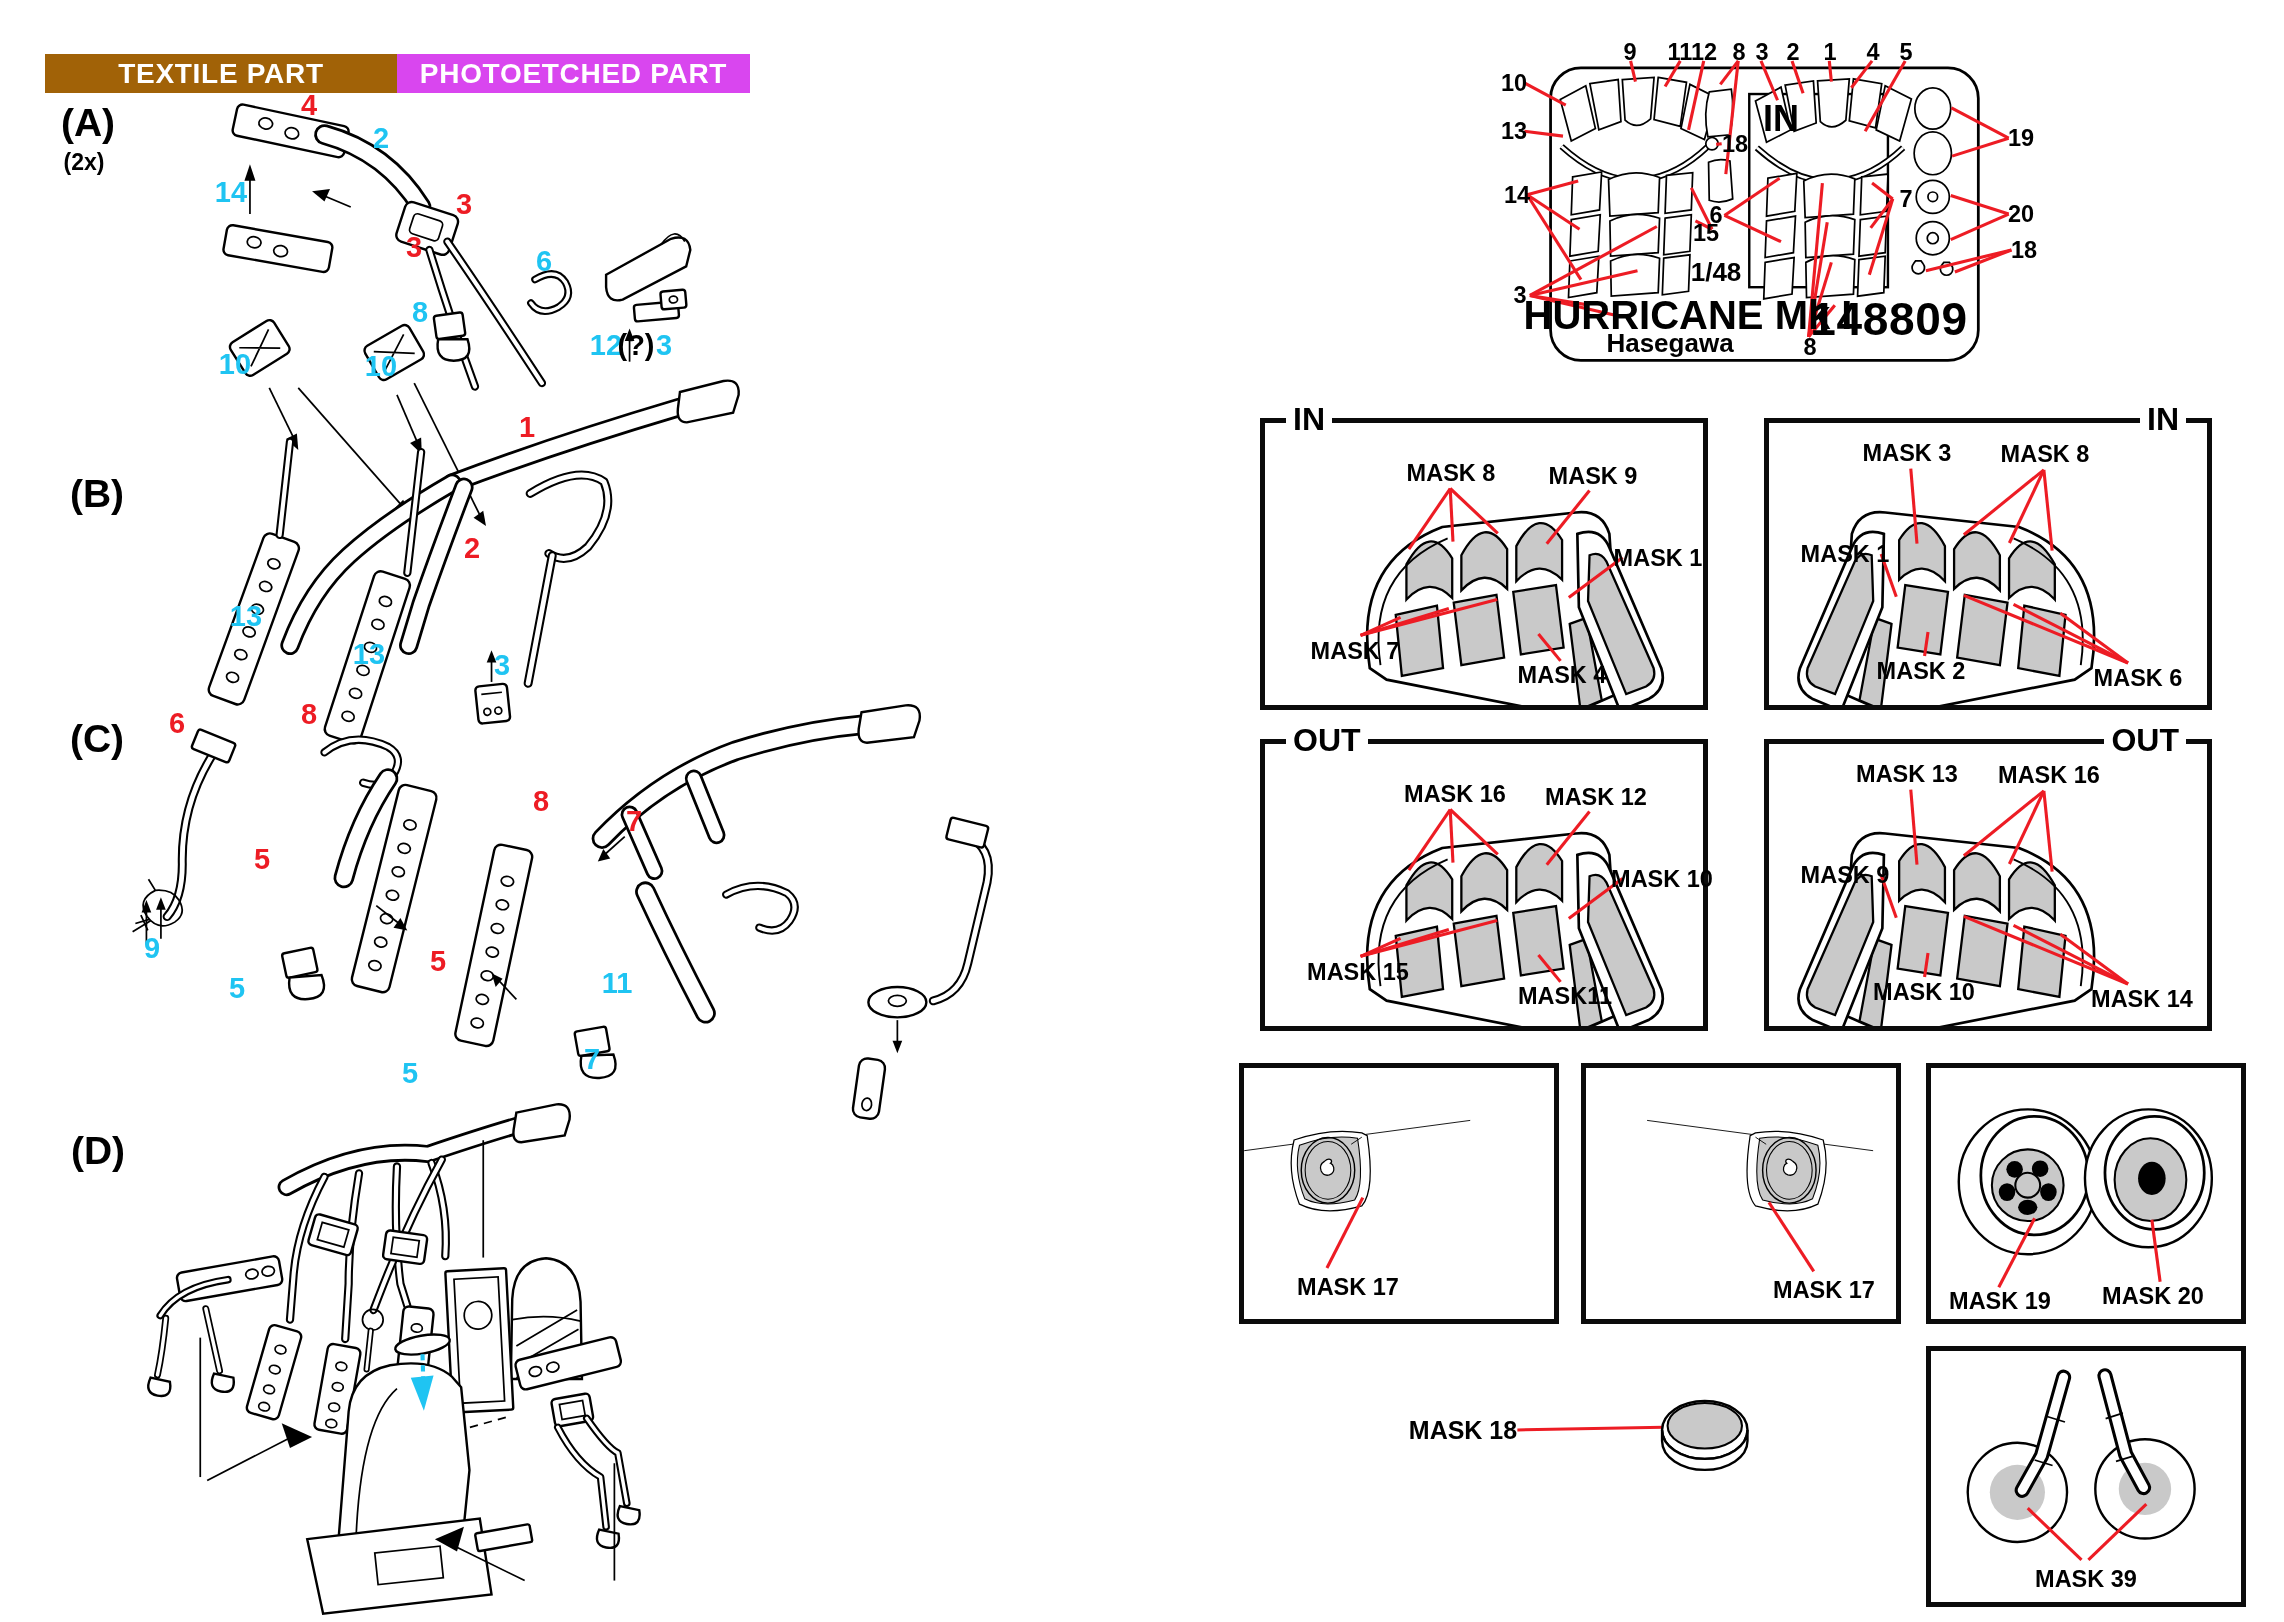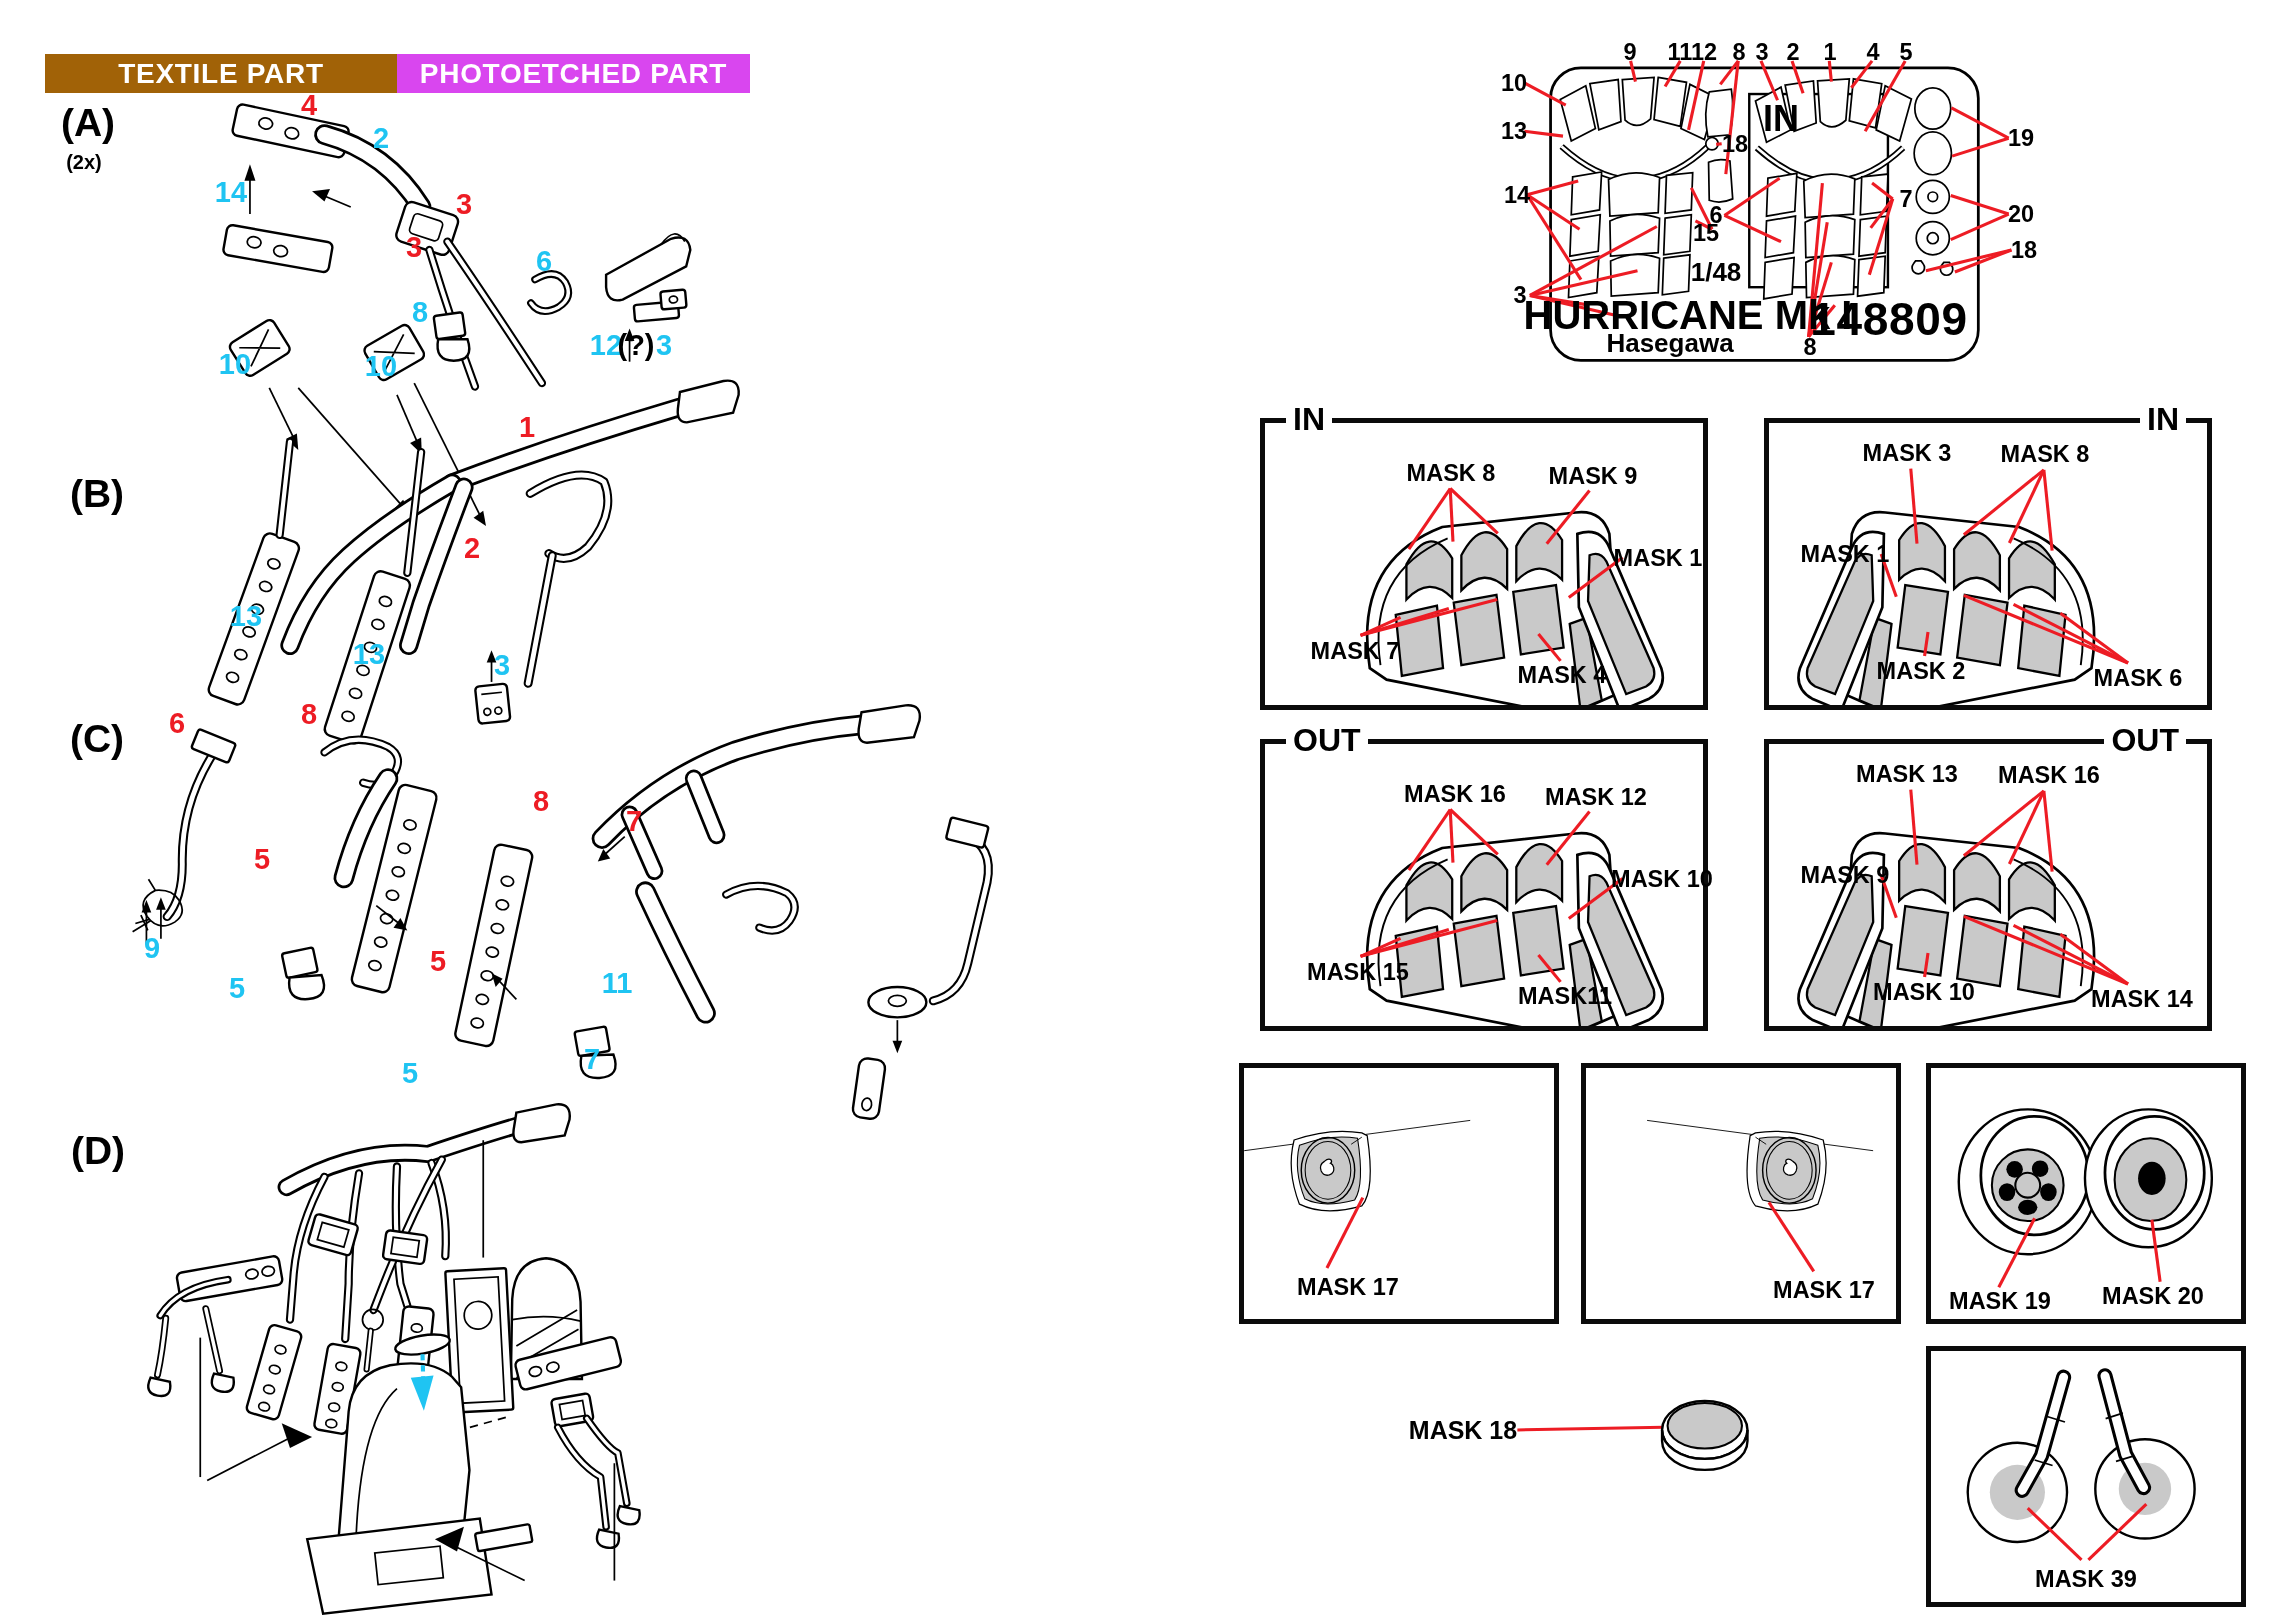--- a/index.html
+++ b/index.html
@@ -11,21 +11,21 @@
        color:#fff;font-weight:bold;font-size:28px;letter-spacing:0.7px}
   .bar-red{background:#a16207}
   .bar-cyan{background:#d946ef}
   
   .n{position:absolute;transform:translate(-50%,-50%);font-weight:bold;font-size:29px;white-space:nowrap}
   .n.red{color:#ed1c24}
   .n.cyan{color:#1fc4f2}
   .n.black{color:#000}
   
   .seclab{position:absolute;transform:translate(-50%,-50%);font-weight:bold;font-size:39px;color:#000;white-space:nowrap}
-  .qty{position:absolute;transform:translate(-50%,-50%);font-weight:bold;font-size:20px;color:#000}
+  .qty{position:absolute;transform:translate(-50%,-50%);font-weight:bold;font-size:23px;color:#000}
   
   .sn{position:absolute;transform:translate(-50%,-50%);font-weight:bold;font-size:23.5px;color:#000;white-space:nowrap}
   .sheet-in{position:absolute;transform:translate(-50%,-50%);font-weight:bold;font-size:36px;color:#000}
   .sheet-scale{position:absolute;transform:translate(-50%,-50%);font-weight:bold;font-size:26px;color:#000}
   .sheet-name{position:absolute;transform:translate(-50%,-50%);font-weight:bold;font-size:40px;color:#000;white-space:nowrap}
   .sheet-brand{position:absolute;transform:translate(-50%,-50%);font-weight:bold;font-size:26px;color:#000}
   .sheet-code{position:absolute;transform:translate(-50%,-50%);font-weight:bold;font-size:46px;color:#000;letter-spacing:0.7px}
   
   .cbox{position:absolute;border:5.5px solid #0b0b0b;background:#fff}
   .pbox{position:absolute;border:5.5px solid #0b0b0b;background:#fff}

